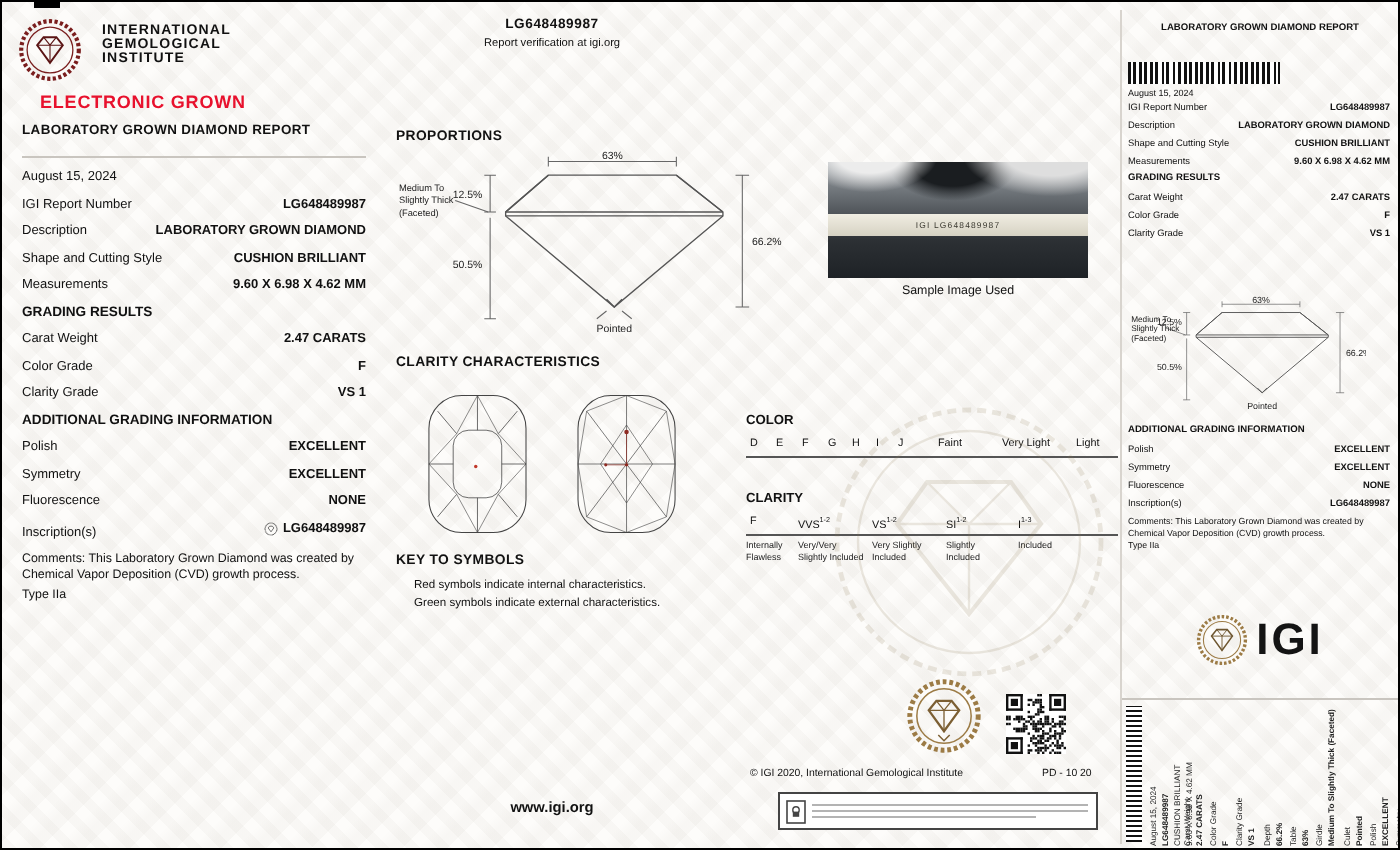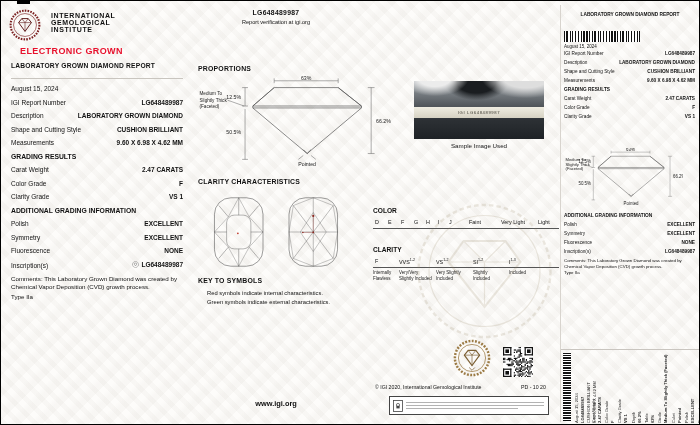--- a/index.html
+++ b/index.html
@@ -576,20 +576,28 @@
         <span class="v">NONE</span>
       </div>
     <div class="rrow">
         <span>Inscription(s)</span>
         <span class="v">LG648489987</span>
       </div>
     <div class="rcomments">Comments: This Laboratory Grown Diamond was created by Chemical Vapor Deposition (CVD) growth process.</div>
     <div class="rtype">Type IIa</div>
   </div>
 
+  <div class="abs" id="right-logo">
+    <svg width="26" height="26" viewBox="0 0 40 40">
+      <circle cx="20" cy="20" r="18" fill="none" stroke="#9c7b45" stroke-width="2.6" stroke-dasharray="2,1.5"></circle>
+      <circle cx="20" cy="20" r="14.3" fill="none" stroke="#9c7b45" stroke-width="0.8"></circle>
+      <path d="M12,17 L16,12 L24,12 L28,17 L20,28 Z" fill="none" stroke="#6e5630" stroke-width="1.2"></path>
+      <path d="M12,17 L28,17 M16,12 L20,17 L24,12 M20,17 L20,28" stroke="#6e5630" stroke-width="0.7" fill="none"></path>
+    </svg><span class="logotype">IGI</span>
+  </div>
 
   <div class="abs" id="stub">
     <div class="stub-bc"></div>
     <div class="cols">
       <div class="scol wide">
         <span>August 15, 2024</span>
         <span class="sv">LG648489987</span>
         <span>CUSHION BRILLIANT</span>
         <span>9.60 X 6.98 X 4.62 MM</span>
       </div>

